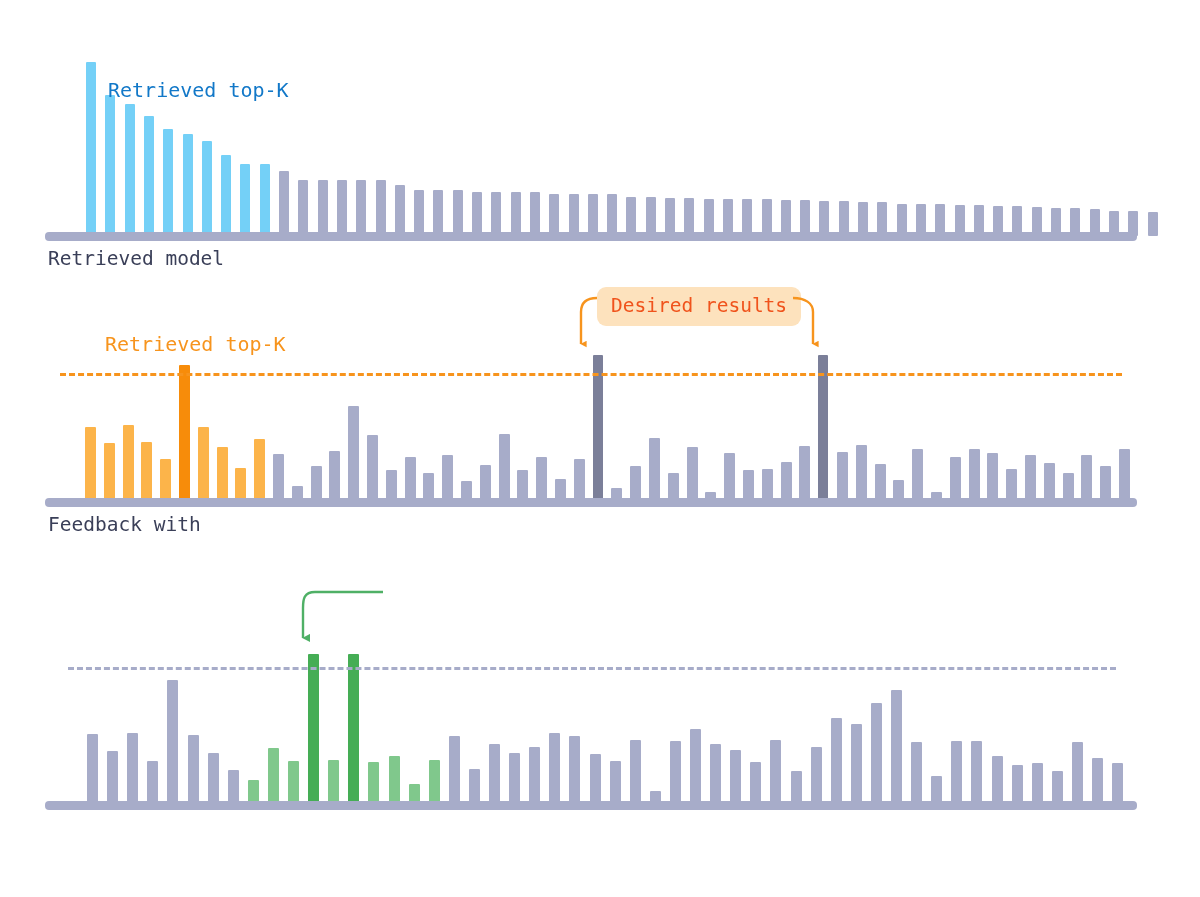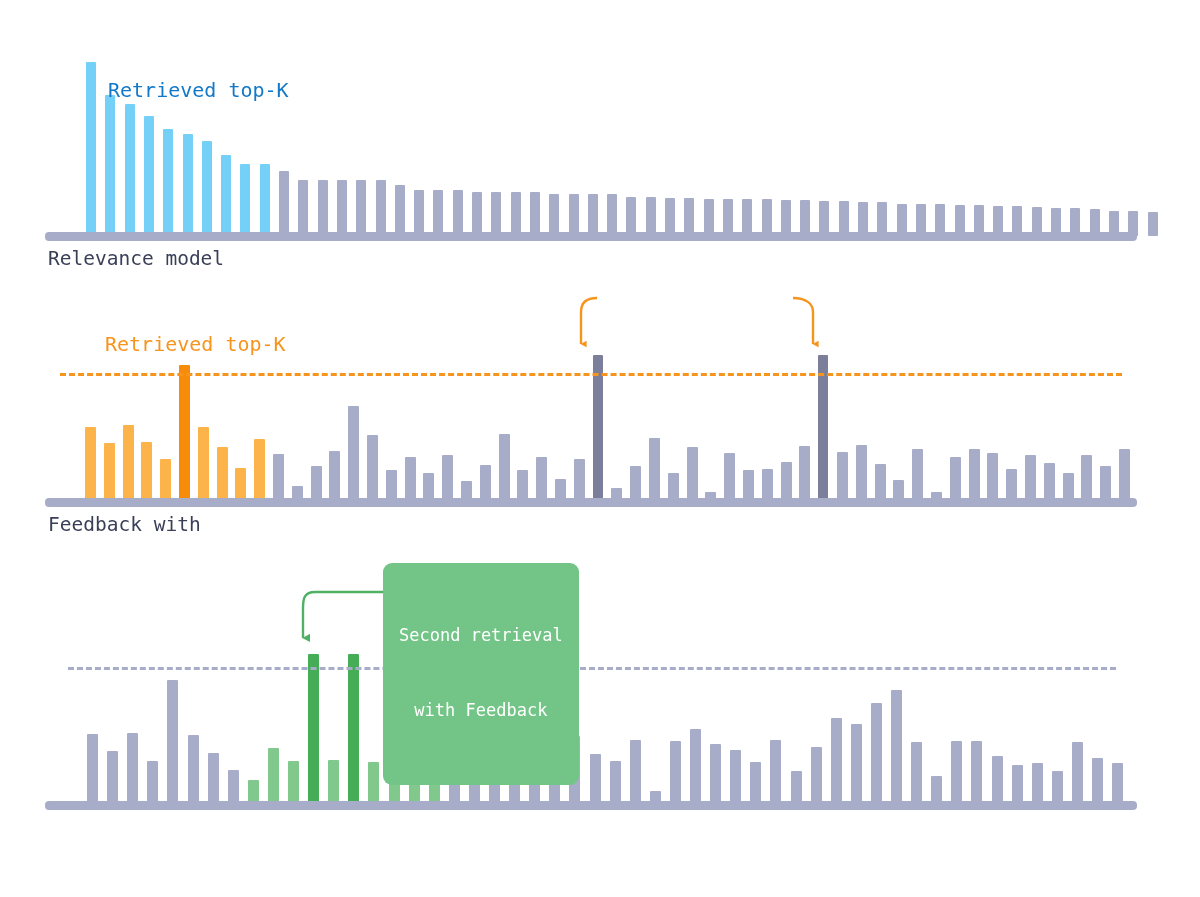--- a/index.html
+++ b/index.html
@@ -143,21 +143,21 @@
         <div class="bar" style="left: 1031.7px; width: 10px; height: 28.9474px; background: rgb(167, 172, 201);"></div>
         <div class="bar" style="left: 1051px; width: 10px; height: 27.7895px; background: rgb(167, 172, 201);"></div>
         <div class="bar" style="left: 1070.3px; width: 10px; height: 27.7895px; background: rgb(167, 172, 201);"></div>
         <div class="bar" style="left: 1089.6px; width: 10px; height: 26.6316px; background: rgb(167, 172, 201);"></div>
         <div class="bar" style="left: 1108.9px; width: 10px; height: 25.4737px; background: rgb(167, 172, 201);"></div>
         <div class="bar" style="left: 1128.2px; width: 10px; height: 25.4737px; background: rgb(167, 172, 201);"></div>
         <div class="bar" style="left: 1147.5px; width: 10px; height: 24.3158px; background: rgb(167, 172, 201);"></div>
       </div>
     <div class="baseline" style="top:232px;left:45px;width:1092px;"></div>
     <div class="inline-label" style="left:108px;top:78px;color:#1278c8;">Retrieved top-K</div>
-    <div class="caption" style="left:48px;top:247px;">Relevance model</div>
+    <div class="caption" style="left:48px;top:247px;">Retrieved model</div>
   </div>
 
   <div class="panel" style="top:272px;height:270px;">
     <div class="plot" id="plot-feedback" style="top:76px;height:152px;">
         <div class="bar" style="left: 85px; width: 11px; height: 72.96px; background: rgb(252, 180, 74);"></div>
         <div class="bar" style="left: 103.8px; width: 11px; height: 56.7467px; background: rgb(252, 180, 74);"></div>
         <div class="bar" style="left: 122.6px; width: 11px; height: 74.9867px; background: rgb(252, 180, 74);"></div>
         <div class="bar" style="left: 141.4px; width: 11px; height: 57.76px; background: rgb(252, 180, 74);"></div>
         <div class="bar" style="left: 160.2px; width: 11px; height: 40.5333px; background: rgb(252, 180, 74);"></div>
         <div class="bar" style="left: 179px; width: 11px; height: 134.773px; background: rgb(247, 140, 10);"></div>
@@ -208,20 +208,21 @@
         <div class="bar" style="left: 1025px; width: 11px; height: 44.5867px; background: rgb(167, 172, 201);"></div>
         <div class="bar" style="left: 1043.8px; width: 11px; height: 37.4933px; background: rgb(167, 172, 201);"></div>
         <div class="bar" style="left: 1062.6px; width: 11px; height: 27.36px; background: rgb(167, 172, 201);"></div>
         <div class="bar" style="left: 1081.4px; width: 11px; height: 44.5867px; background: rgb(167, 172, 201);"></div>
         <div class="bar" style="left: 1100.2px; width: 11px; height: 34.4533px; background: rgb(167, 172, 201);"></div>
         <div class="bar" style="left: 1119px; width: 11px; height: 50.6667px; background: rgb(167, 172, 201);"></div>
       </div>
     <div class="threshold" style="top:101px;left:60px;width:1062px;border-top-color:#f7941d;"></div>
     <div class="baseline" style="top:226px;left:45px;width:1092px;"></div>
     <div class="inline-label" style="left:105px;top:60px;color:#f7941d;">Retrieved top-K</div>
+    <div class="badge one-line" style="left:597px;top:15px;background:#fde2bd;color:#f0531c;">Desired results</div>
     <div class="caption" style="left:48px;top:241px;">Feedback with</div>
   </div>
 
   <div class="panel" style="top:553px;height:300px;">
     <div class="plot" id="plot-relevance" style="top:95px;height:155px;">
         <div class="bar" style="left: 87px; width: 11px; height: 69.2803px; background: rgb(167, 172, 201);"></div>
         <div class="bar" style="left: 107.1px; width: 11px; height: 51.6667px; background: rgb(167, 172, 201);"></div>
         <div class="bar" style="left: 127.2px; width: 11px; height: 70.4545px; background: rgb(167, 172, 201);"></div>
         <div class="bar" style="left: 147.3px; width: 11px; height: 42.2727px; background: rgb(167, 172, 201);"></div>
         <div class="bar" style="left: 167.4px; width: 11px; height: 123.295px; background: rgb(167, 172, 201);"></div>
@@ -268,24 +269,20 @@
         <div class="bar" style="left: 991.5px; width: 11px; height: 46.9697px; background: rgb(167, 172, 201);"></div>
         <div class="bar" style="left: 1011.6px; width: 11px; height: 37.5758px; background: rgb(167, 172, 201);"></div>
         <div class="bar" style="left: 1031.7px; width: 11px; height: 39.9242px; background: rgb(167, 172, 201);"></div>
         <div class="bar" style="left: 1051.8px; width: 11px; height: 31.7045px; background: rgb(167, 172, 201);"></div>
         <div class="bar" style="left: 1071.9px; width: 11px; height: 61.0606px; background: rgb(167, 172, 201);"></div>
         <div class="bar" style="left: 1092px; width: 11px; height: 44.6212px; background: rgb(167, 172, 201);"></div>
         <div class="bar" style="left: 1112.1px; width: 11px; height: 39.9242px; background: rgb(167, 172, 201);"></div>
       </div>
     <div class="threshold" style="top:114px;left:68px;width:1048px;border-top-color:#a7acc9;"></div>
     <div class="baseline" style="top:248px;left:45px;width:1092px;"></div>
-    <div class="badge two-line" style="left:383px;top:10px;background:#72c586;color:#ffffff;">
-      <div>Second retrieval</div>
-      <div>with Feedback</div>
-    </div>
   </div>
 
   <svg class="overlay" viewBox="0 0 1200 897">
     <defs>
       <marker id="arrow-orange" markerWidth="7" markerHeight="7" refX="3.2" refY="5.6" orient="auto" markerUnits="userSpaceOnUse">
         <path d="M0,0 L6.4,0 L3.2,6.2 Z" fill="#f7941d"></path>
       </marker>
       <marker id="arrow-green" markerWidth="9" markerHeight="9" refX="4.2" refY="7.2" orient="auto" markerUnits="userSpaceOnUse">
         <path d="M0,0 L8.4,0 L4.2,8.0 Z" fill="#4fb066"></path>
       </marker>

